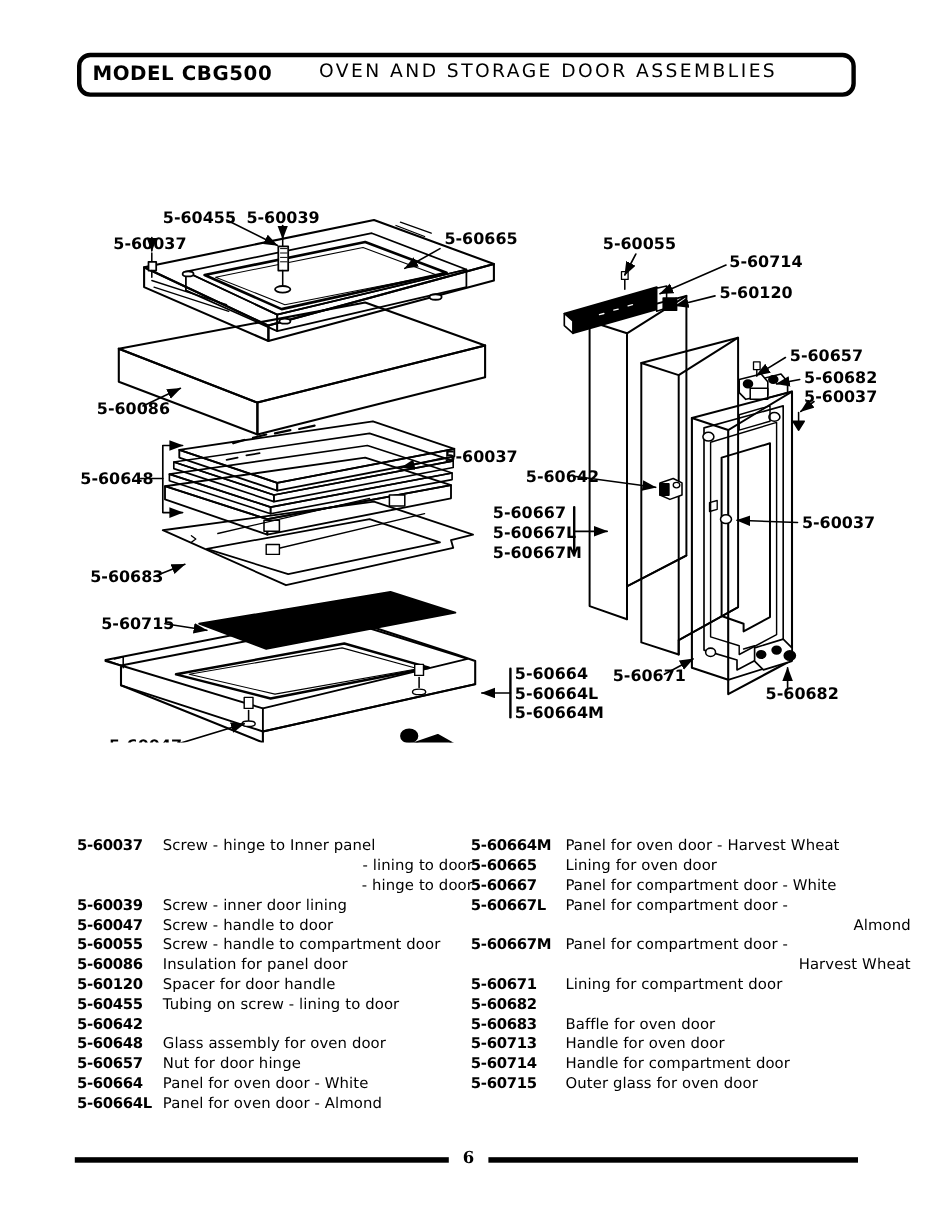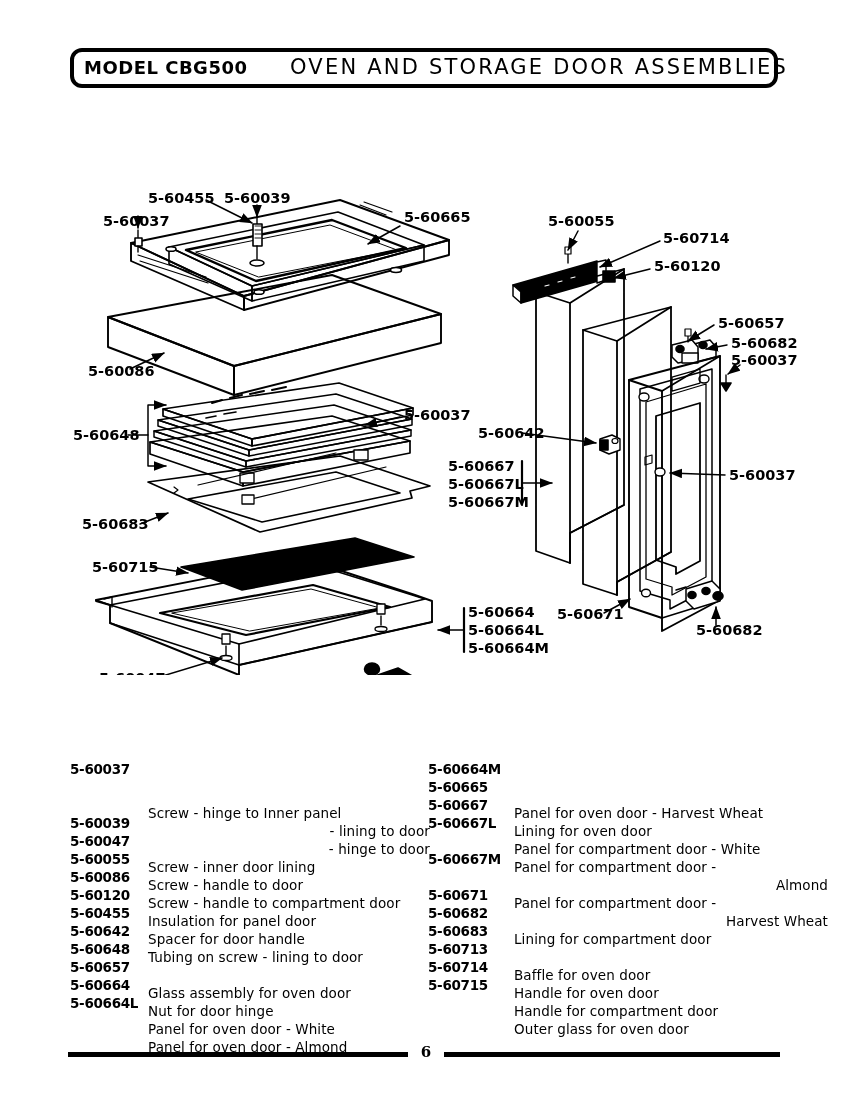--- a/index.html
+++ b/index.html
@@ -36,21 +36,21 @@
     font-family: "DejaVu Sans", sans-serif;
     font-weight: bold;
     font-size: 18px;
     letter-spacing: 0.5px;
     white-space: nowrap;
   }
   #title-main {
     position: absolute;
     left: 216px; top: 3px;
     font-family: "DejaVu Sans", sans-serif;
-    font-size: 21px;
+    font-size: 17px;
     letter-spacing: 2.2px;
     white-space: nowrap;
   }
 
   
   #diagram {
     position: absolute;
     left: 0; top: 95px;
     width: 848px; height: 580px;
   }
@@ -78,21 +78,21 @@
     font-size: 13.5px;
     white-space: nowrap;
   }
   .pl-num {
     width: 78px;
     flex: 0 0 78px;
     font-weight: bold;
     letter-spacing: -0.3px;
   }
   #pl-col-right .pl-num { width: 86px; flex: 0 0 86px; }
-  .pl-desc { flex: 1 1 auto; letter-spacing: 0.1px; margin-top: 44px; }
+  .pl-desc { flex: 1 1 auto; letter-spacing: 0.1px; }
   .pl-desc.indent { padding-left: 58px; text-align: right; }
   .pl-row.cont .pl-num { visibility: hidden; }
 
   
   #footer {
     position: absolute;
     left: 0; top: 1040px;
     width: 848px; height: 28px;
   }
   .foot-rule {

